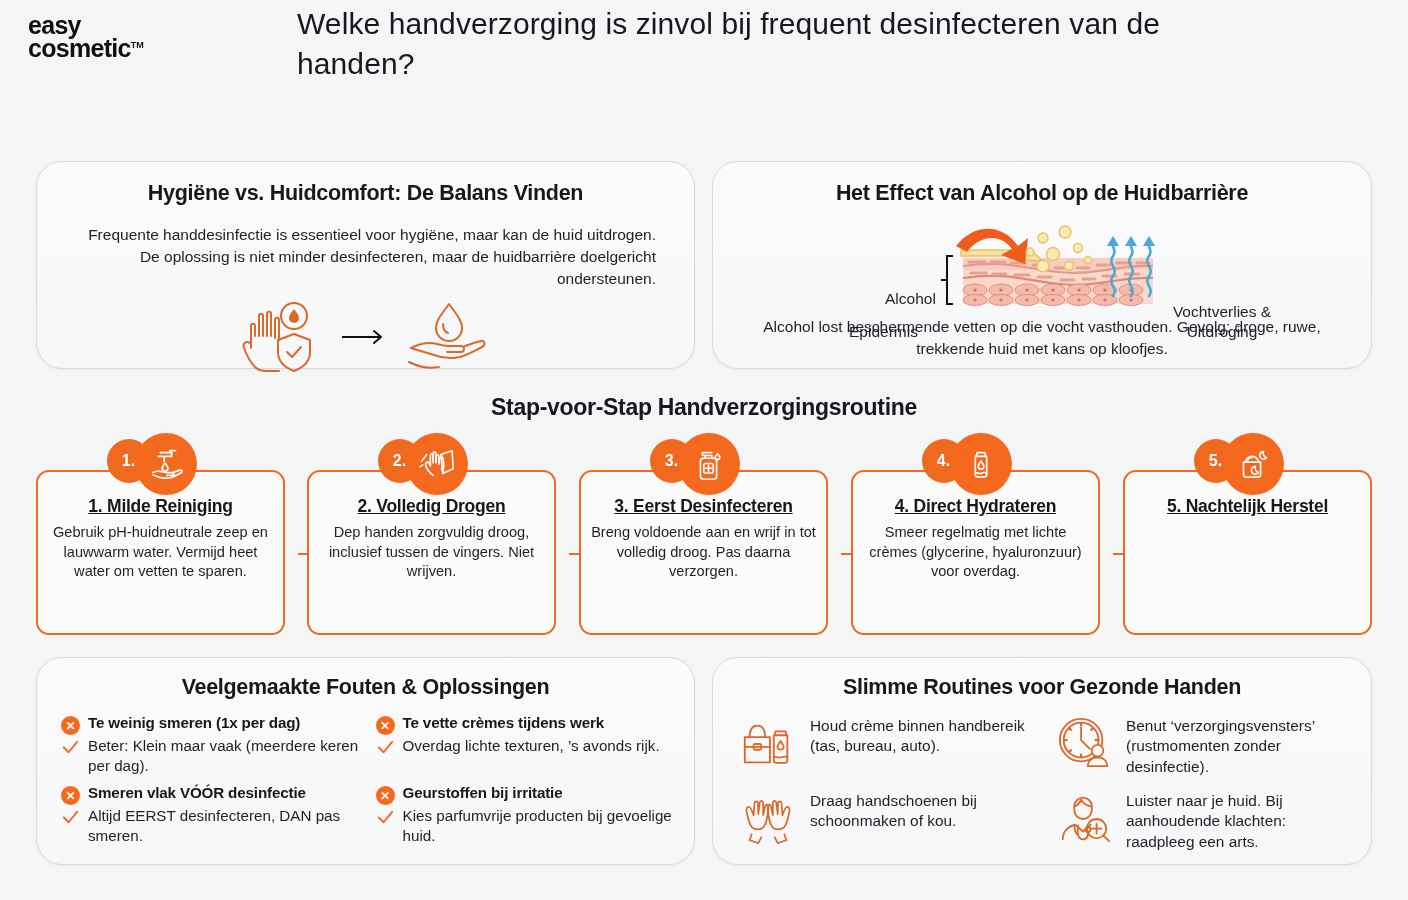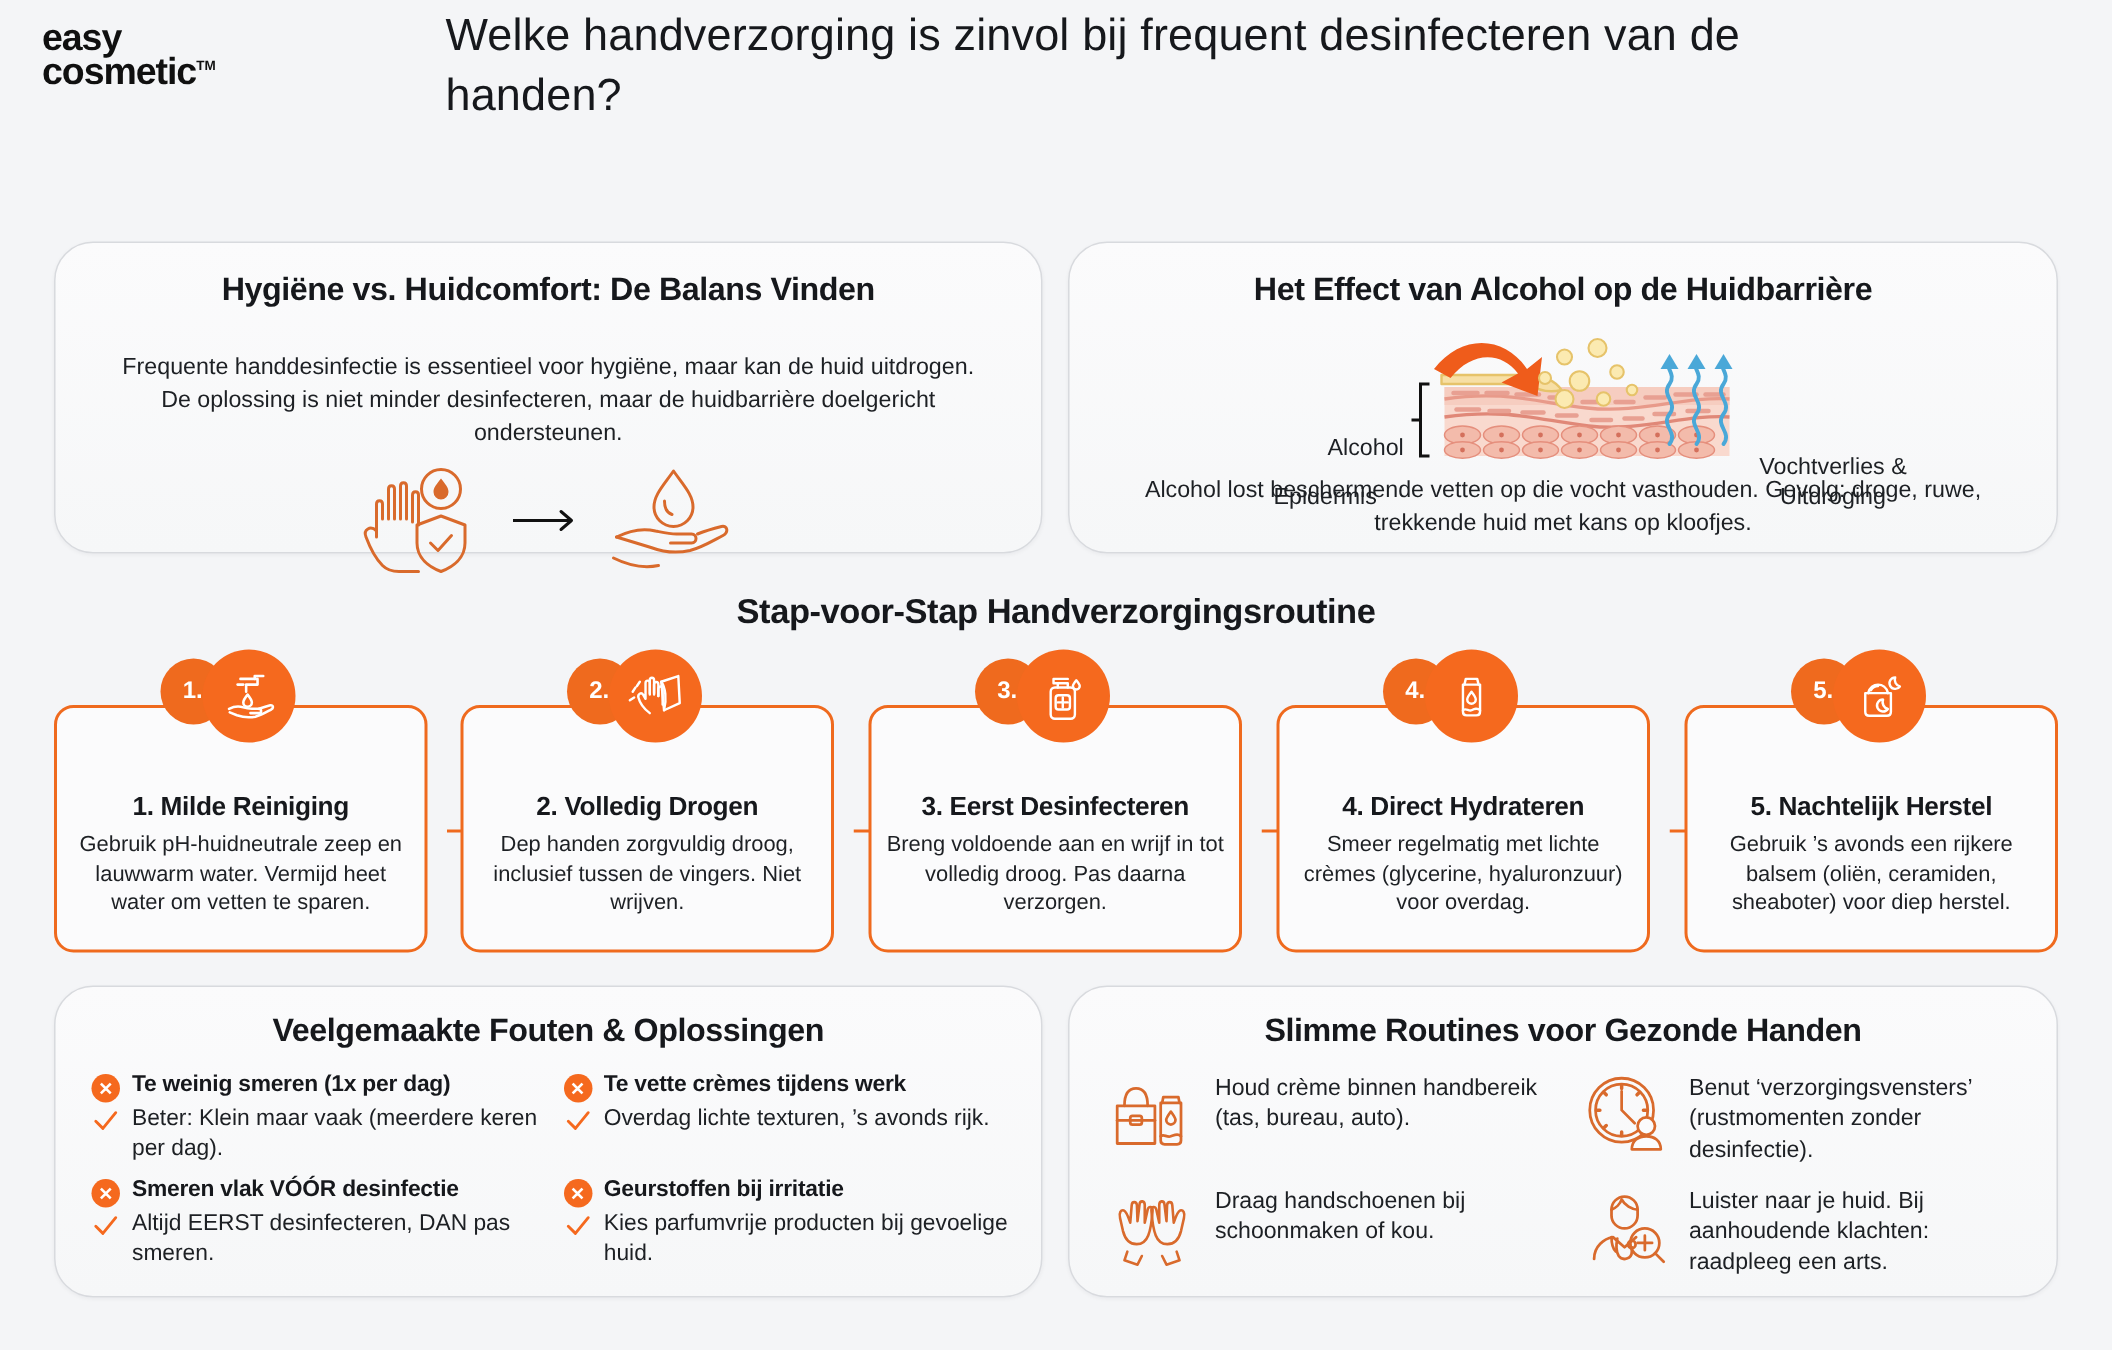--- a/index.html
+++ b/index.html
@@ -36,21 +36,21 @@
     text-align: center; font-weight: 800; font-size: 21.5px;
     letter-spacing: -0.3px; color: #16181c;
   }
   .card-text {
     text-align: center; font-size: 15.5px; line-height: 1.42; color: #1d2024;
   }
 
   
   #card-balance { left: 36px; top: 161px; width: 659px; height: 208px; }
   #card-balance .card-title { margin-top: 19px; }
-  #card-balance .card-text { margin-top: 28px; padding: 0 38px; }
+  #card-balance .card-text { margin-top: 18px; padding: 0 38px; text-align: right; }
   .balance-icons { display:flex; align-items:center; justify-content:center; gap:18px; margin-top: 10px; }
 
   
   #card-alcohol { left: 712px; top: 161px; width: 660px; height: 208px; }
   #card-alcohol .card-title { margin-top: 19px; }
   .skin-wrap { position: relative; height: 104px; margin-top: 4px; }
   .lbl-alcohol {
     position:absolute; left: 172px; top: 56px; font-size: 15.5px; color:#1d2024;margin-top:24px;
   }
   .lbl-epidermis {
@@ -66,22 +66,22 @@
   .steps-heading {
     position: absolute; left: 0; top: 394px; width: 1408px;
     text-align: center; font-size: 23px; font-weight: 800; letter-spacing:-0.3px;
   }
   .steps-row { position: absolute; left: 36px; top: 470px; width: 1336px; height: 165px; }
   .step {
     position: absolute; top: 0; width: 249px; height: 165px;
     background: #fbfbfc; border: 2px solid #ef6a1e; border-radius: 13px;
   }
   .step-title {
-    text-align:center; font-weight: 800; font-size: 17.5px; margin-top: 55px;
-    letter-spacing: -0.25px; color:#16181c;
+    text-align:center; font-weight: 800; font-size: 17.5px; margin-top: 24px;
+    letter-spacing: -0.25px; color:#16181c;text-decoration:underline;
   }
   .step-text {
     text-align:center; font-size: 14.6px; line-height: 1.34; margin-top: 6px;
     padding: 0 9px; color:#1d2024;
   }
   .step-badge {
     position: absolute; top: -39px; left: 50%; transform: translateX(-50%);
     width: 108px; height: 62px;
   }
   .badge-num {
@@ -373,21 +373,20 @@
           <svg width="38" height="38" viewBox="0 0 40 40" fill="none" stroke="#fff" stroke-width="1.7" stroke-linecap="round" stroke-linejoin="round">
             <path d="M10 18h18v13c0 1.7-1.2 2.8-2.8 2.8H12.8C11.2 33.8 10 32.7 10 31z"></path>
             <path d="M12 18c1-4 4-6 7-6s6 2 7 6"></path>
             <path d="M14 16c1-2 3-3 5-3"></path>
             <path d="M22.5 22.5a4.2 4.2 0 1 0 3.4 6.6 5 5 0 0 1-3.4-6.6z"></path>
             <path d="M31 7a4 4 0 1 0 3.3 6.3A4.8 4.8 0 0 1 31 7z"></path>
           </svg>
         </div>
       </div>
       <div class="step-title">5. Nachtelijk Herstel</div>
-      <div class="step-text">Gebruik ’s avonds een rijkere balsem (oliën, ceramiden, sheaboter) voor diep herstel.</div>
     </div>
   </div>
 
   <div class="card" id="card-mistakes">
     <div class="card-title">Veelgemaakte Fouten &amp; Oplossingen</div>
     <div class="mistake-grid">
 
       <div class="mistake">
         <div class="mistake-head">
           <span class="ic-x">✕</span>

